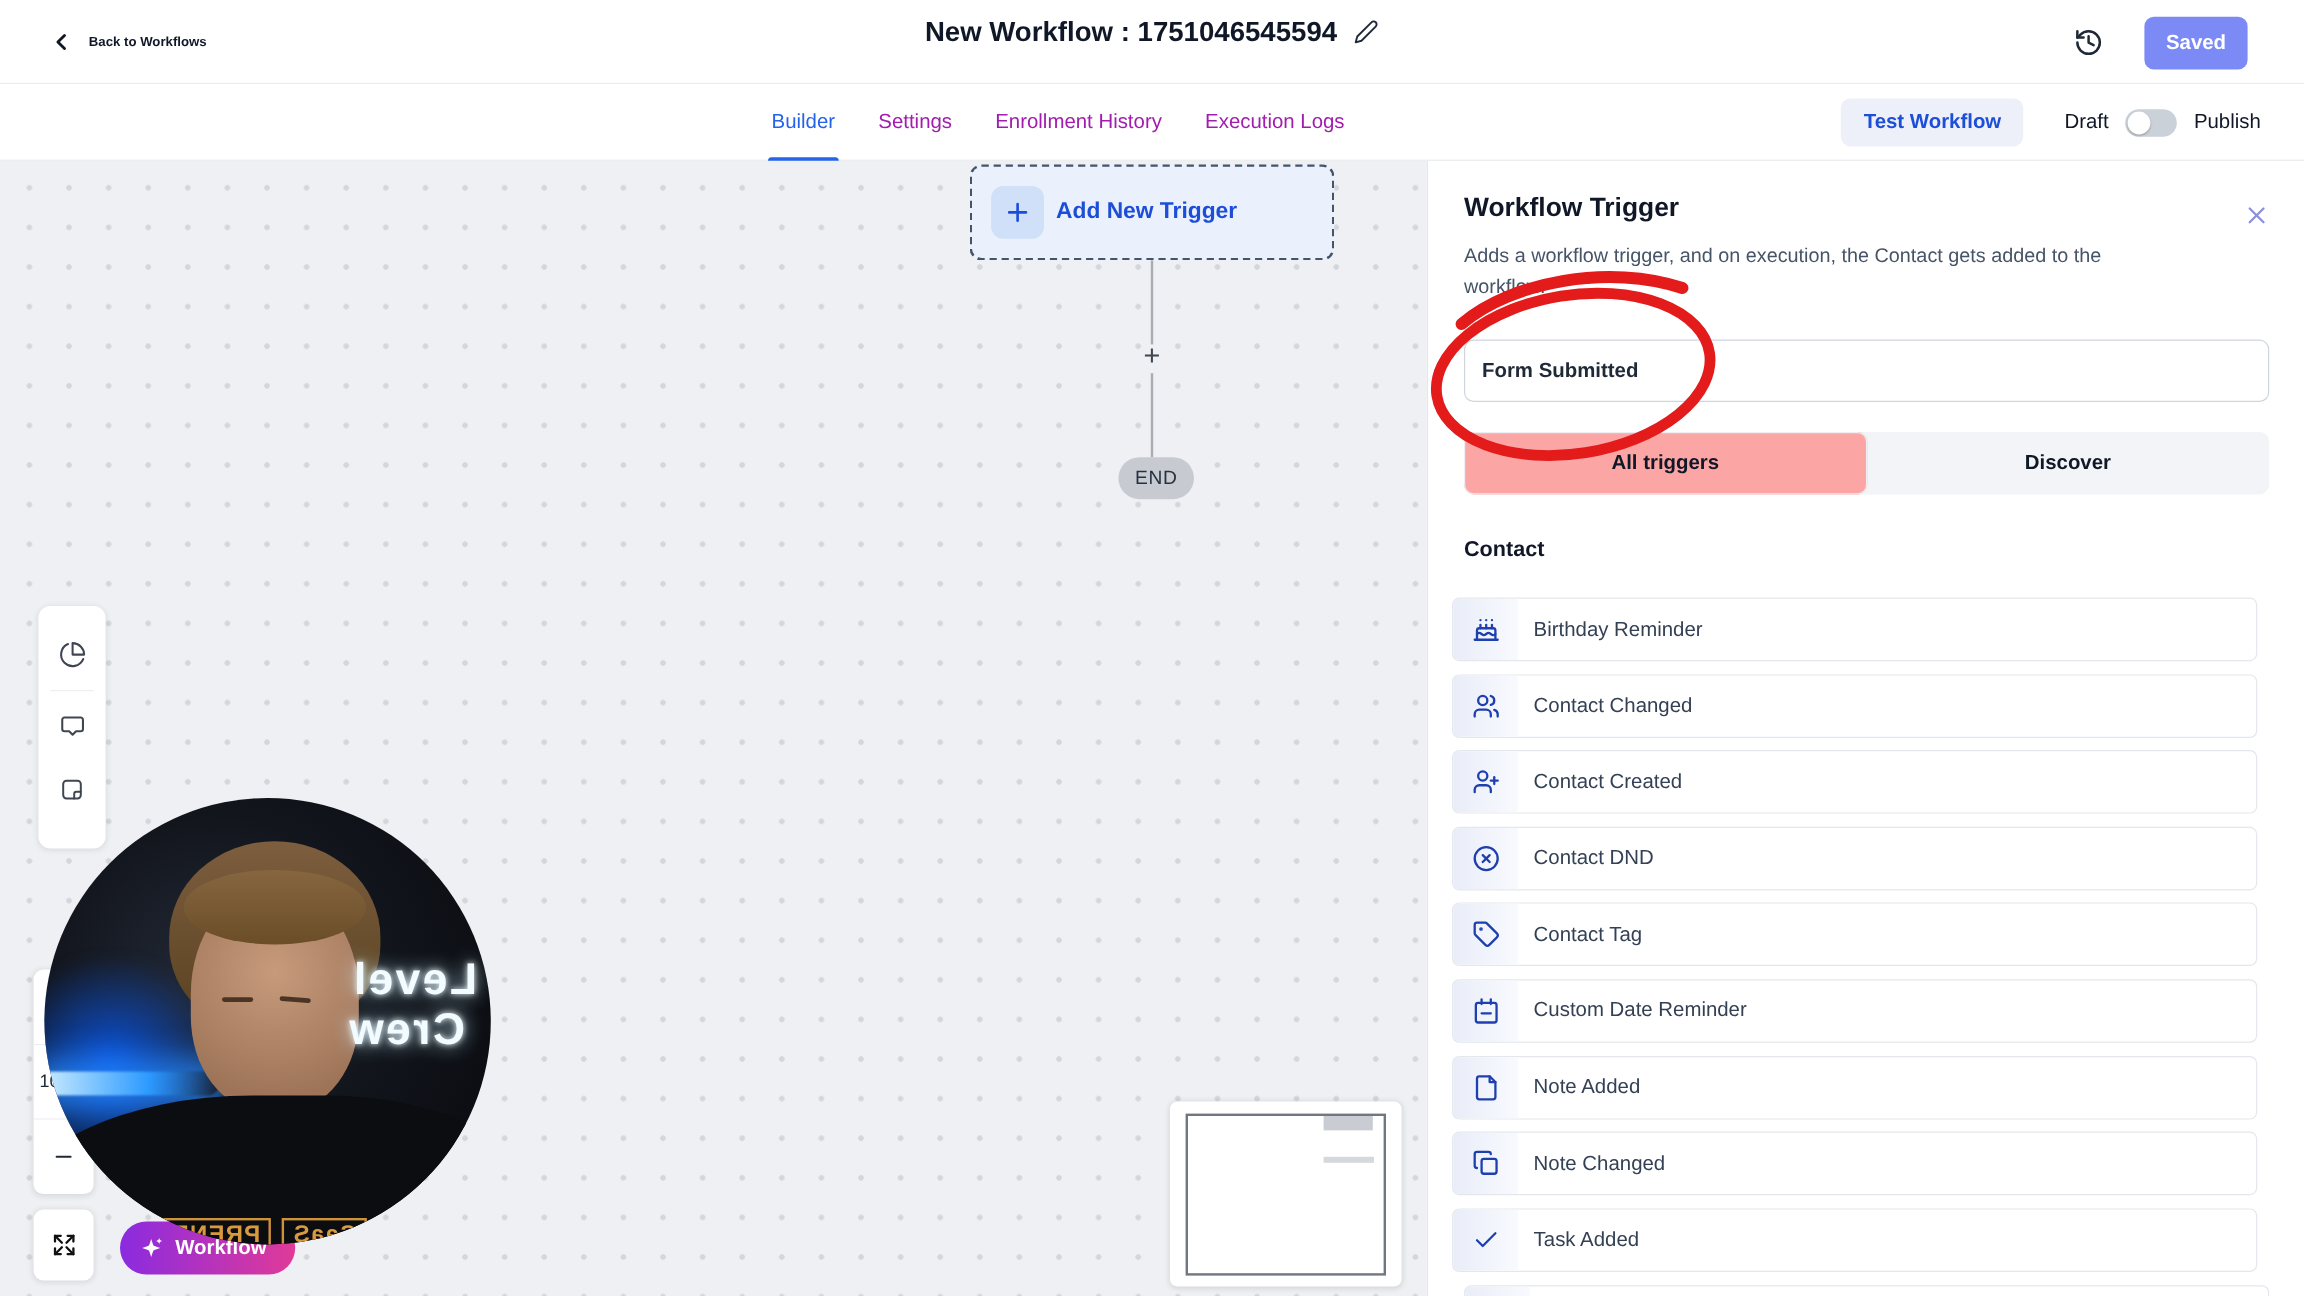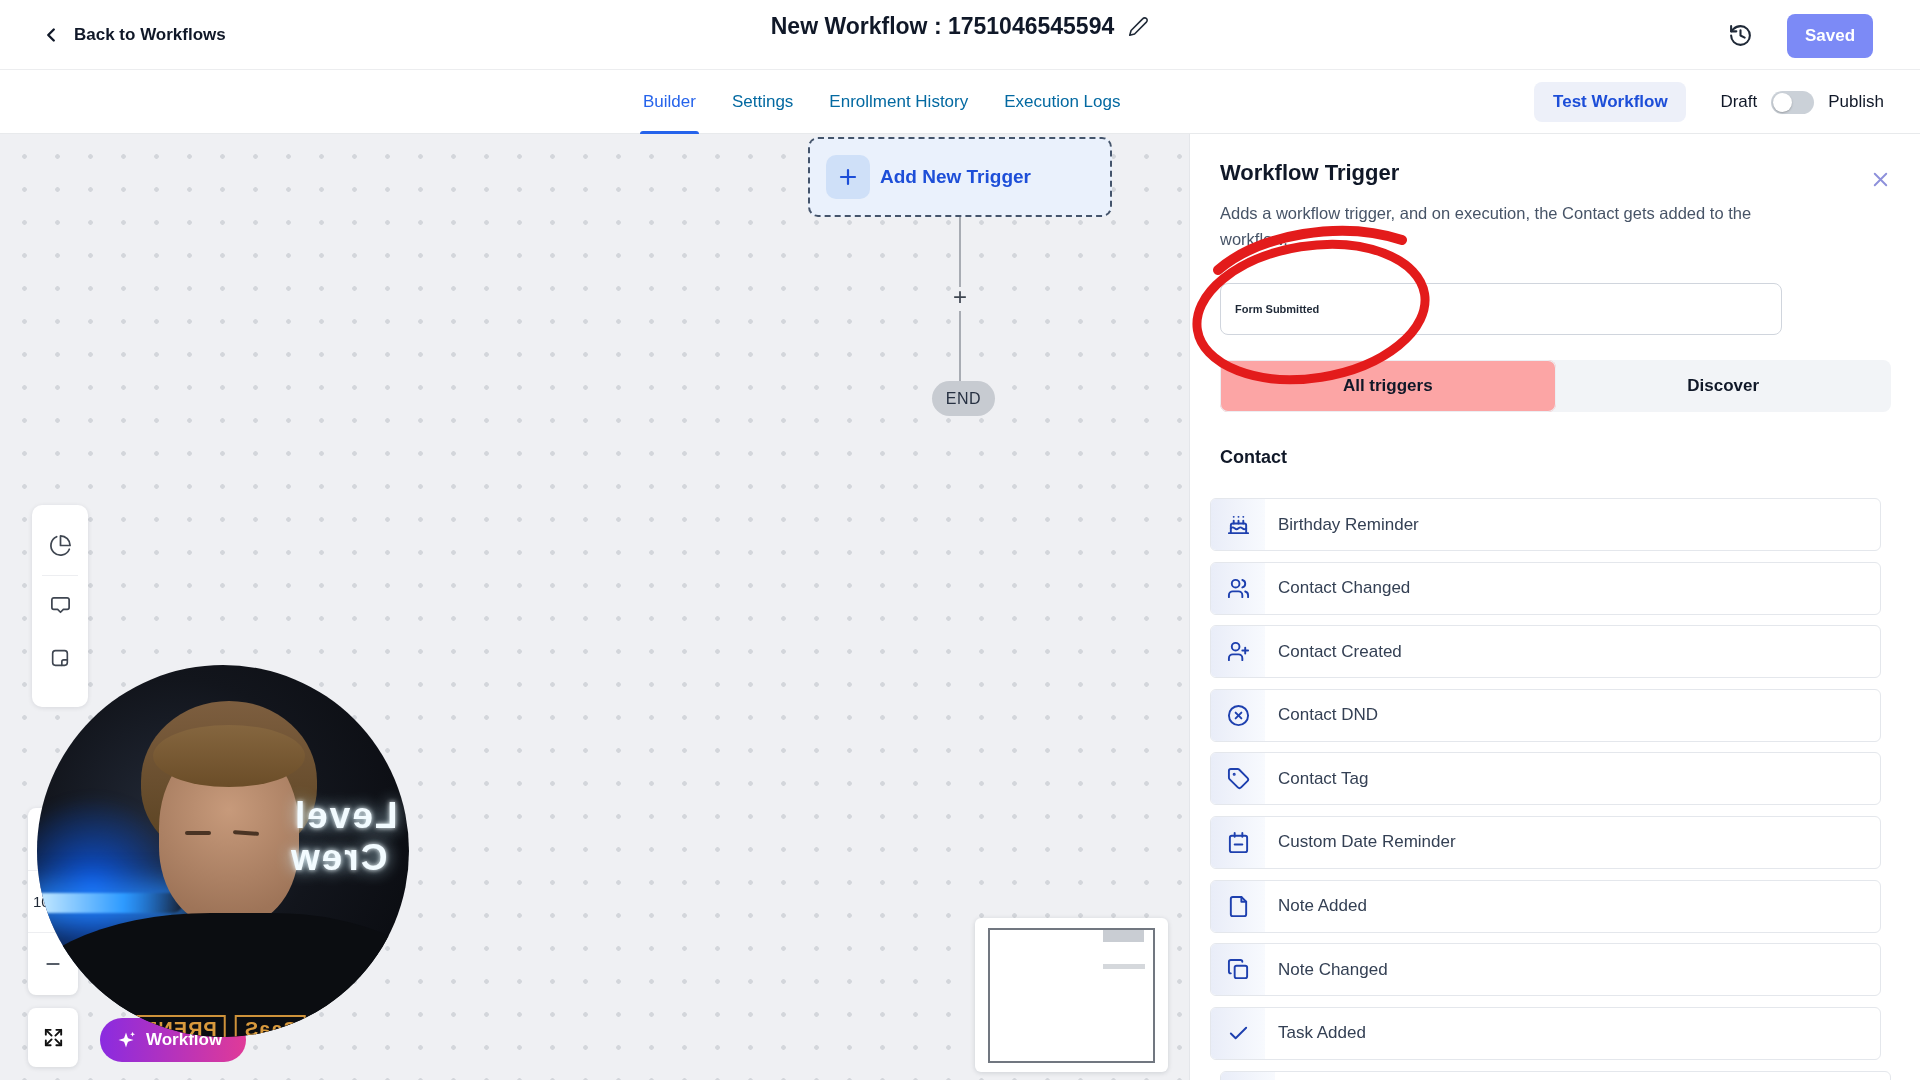--- a/index.html
+++ b/index.html
@@ -2,31 +2,31 @@
 <html><head>
 <meta charset="utf-8">
 <style>
   * { margin:0; padding:0; box-sizing:border-box; }
   html,body { width:1920px; height:1080px; background:#fff; font-family:"Liberation Sans", sans-serif; }
   #app { position:relative; width:1920px; height:1080px; overflow:hidden; }
 
   
   .header { position:absolute; left:0; top:0; width:1920px; height:70px; background:#fff; border-bottom:1px solid #ECEDEF; z-index:20; }
   .back { position:absolute; left:40px; top:0; height:70px; display:flex; align-items:center; gap:12px; cursor:pointer; color:#101828; }
-  .back span { font-size:17px; font-weight:700; }
+  .back span { font-size:11px; font-weight:700; }
   .wf-title { position:absolute; left:0; right:0; top:0; height:52px; display:flex; align-items:center; justify-content:center; gap:14px; pointer-events:none; }
   .wf-title h1 { font-size:23px; font-weight:700; color:#101828; }
   .icon-btn { color:#1f2937; cursor:pointer; pointer-events:auto; display:flex; align-items:center; }
   .history-btn { position:absolute; left:1728px; top:23px; }
   .saved-btn { position:absolute; left:1787px; top:14px; width:86px; height:44px; background:#7C8AF6; color:#fff; font-size:17px; font-weight:600; border:none; border-radius:8px; cursor:pointer; }
 
   
   .tabbar { position:absolute; left:0; top:70px; width:1920px; height:64px; background:#fff; border-bottom:1px solid #E8EAEC; z-index:19; }
   .tabs { position:absolute; left:643px; top:0; height:64px; display:flex; gap:36px; }
-  .tab { position:relative; display:flex; align-items:center; height:64px; font-size:17px; color:#0369a1; cursor:pointer; }
+  .tab { position:relative; display:flex; align-items:center; height:64px; font-size:17px; color:#a21caf; cursor:pointer; }
   .tab.active { color:#2563EB; font-weight:500; }
   .tab.active::after { content:""; position:absolute; left:-3px; right:-3px; bottom:0; height:3px; border-radius:3px 3px 0 0; background:#2563EB; }
   .tab-actions { position:absolute; right:36px; top:0; height:64px; display:flex; align-items:center; gap:14px; }
   .test-btn { width:152px; height:40px; background:#EDF0F9; border:none; border-radius:8px; color:#1D4ED8; font-size:17px; font-weight:600; cursor:pointer; margin-right:20px; }
   .pub-label { font-size:17px; color:#101828; }
   .toggle { position:relative; width:43px; height:23px; background:#CBD1D8; border-radius:12px; cursor:pointer; }
   .toggle .knob { position:absolute; left:2px; top:2px; width:19px; height:19px; border-radius:50%; background:#fff; box-shadow:0 1px 2px rgba(0,0,0,.25); }
 
   
   .canvas { position:absolute; left:0; top:134px; width:1189px; height:946px; overflow:hidden;
@@ -78,21 +78,21 @@
     text-shadow:0 0 16px rgba(200,240,255,.95), 0 0 5px #ffffff; letter-spacing:2px; }
   .cam .neon div:last-child { margin-left:10px; }
   .cam .merch { position:absolute; left:66px; top:350px; transform:scaleX(-1); display:flex; gap:9px; color:#d99a3d; font-size:20px; font-weight:700; letter-spacing:1px; }
   .cam .merch b { border:2px solid rgba(217,154,61,.95); padding:1px 7px; font-weight:700; }
 
   
   .panel { position:absolute; left:1189px; top:134px; width:731px; height:946px; background:#fff; border-left:1px solid #E4E6EA; overflow:hidden; }
   .panel h2 { position:absolute; left:30px; top:26px; font-size:22px; font-weight:700; color:#101828; }
   .close-btn { position:absolute; right:28px; top:34px; color:#8D90DB; cursor:pointer; }
   .panel .desc { position:absolute; left:30px; top:66px; width:592px; font-size:16.5px; line-height:26px; color:#475467; }
-  .search-input { position:absolute; left:30px; top:149px; width:562px; height:52px; border:1px solid #D0D5DD; border-radius:8px; padding:0 14px; font-size:11px; font-weight:600; color:#1F2937; font-family:"Liberation Sans", sans-serif; outline:none; background:#fff; }
+  .search-input { position:absolute; left:30px; top:149px; width:671px; height:52px; border:1px solid #D0D5DD; border-radius:8px; padding:0 14px; font-size:17px; font-weight:600; color:#1F2937; font-family:"Liberation Sans", sans-serif; outline:none; background:#fff; }
   .seg { position:absolute; left:30px; top:226px; width:671px; height:52px; background:#F2F4F7; border-radius:8px; display:grid; grid-template-columns:1fr 1fr; }
   .seg .seg-item { display:flex; align-items:center; justify-content:center; font-size:17px; font-weight:600; color:#101828; cursor:pointer; }
   .seg .seg-item.active { background:#fca5a5; border-radius:8px; font-weight:700; box-shadow:0 0 0 1px #ECEEF2 inset; }
   .section-label { position:absolute; left:30px; top:313px; font-size:18px; font-weight:700; color:#101828; }
   .trigger-list { position:absolute; left:20px; top:364px; width:671px; }
   .titem { position:relative; height:53px; margin-bottom:10.6px; border:1px solid #E4E7EC; border-radius:6px; background:#fff; display:flex; align-items:center; overflow:hidden; cursor:pointer; }
   .titem .tic { width:54px; align-self:stretch; display:flex; align-items:center; justify-content:center; background:linear-gradient(90deg,#E9EDF8,#F8FAFE); color:#1E40AF; flex:none; }
   .titem .tlabel { padding-left:13px; font-size:17px; color:#344054; }
   .titem.partial { position:absolute; left:30px; top:937px; width:671px; margin:0; }
 

